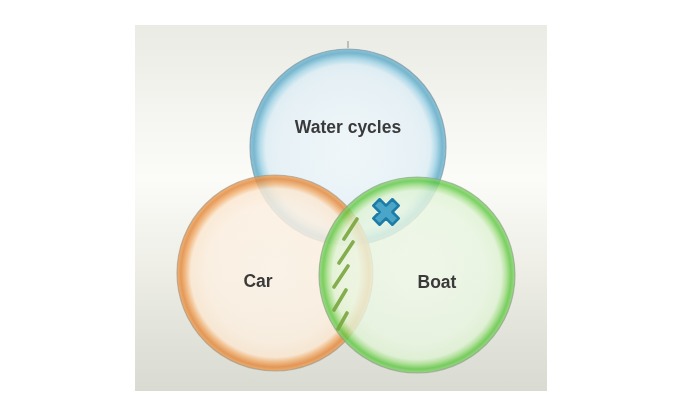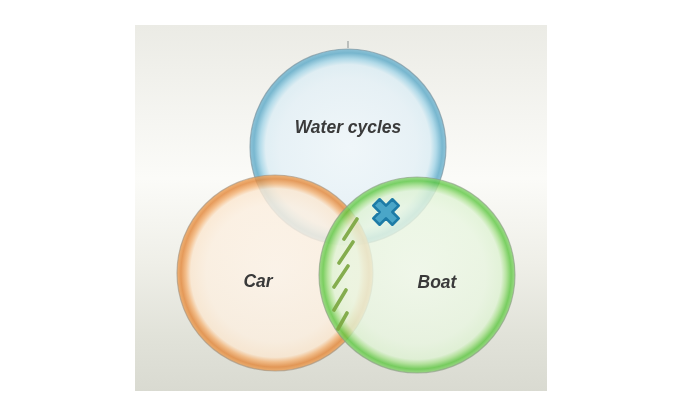--- a/index.html
+++ b/index.html
@@ -9,21 +9,20 @@
     height: 420px;
     background: #ffffff;
     font-family: "Liberation Sans", sans-serif;
     overflow: hidden;
   }
   .stage {
     position: relative;
     width: 680px;
     height: 420px;
     background: #ffffff;
-    font-style: italic;
   }
   .canvas {
     position: absolute;
     left: 135px;
     top: 25px;
     width: 412px;
     height: 366px;
     background: linear-gradient(180deg,
       #ebebe5 0%,
       #f5f5f1 25%,

